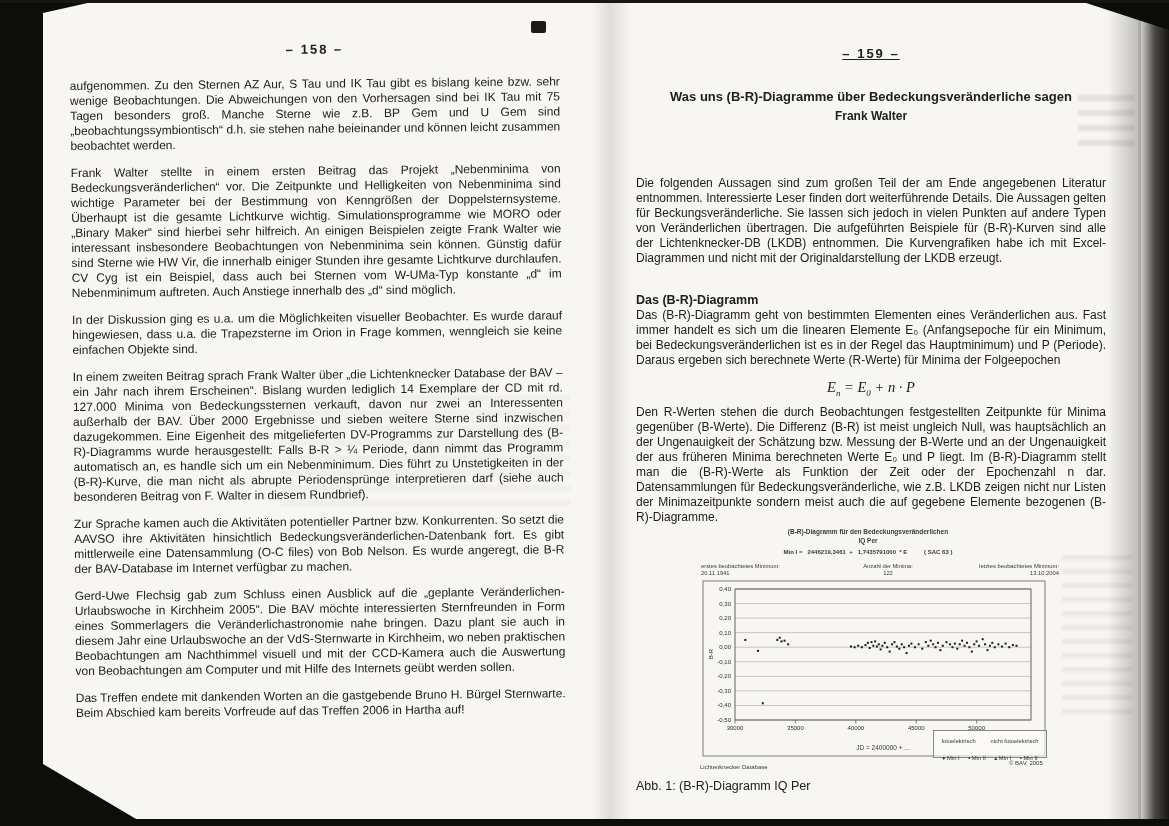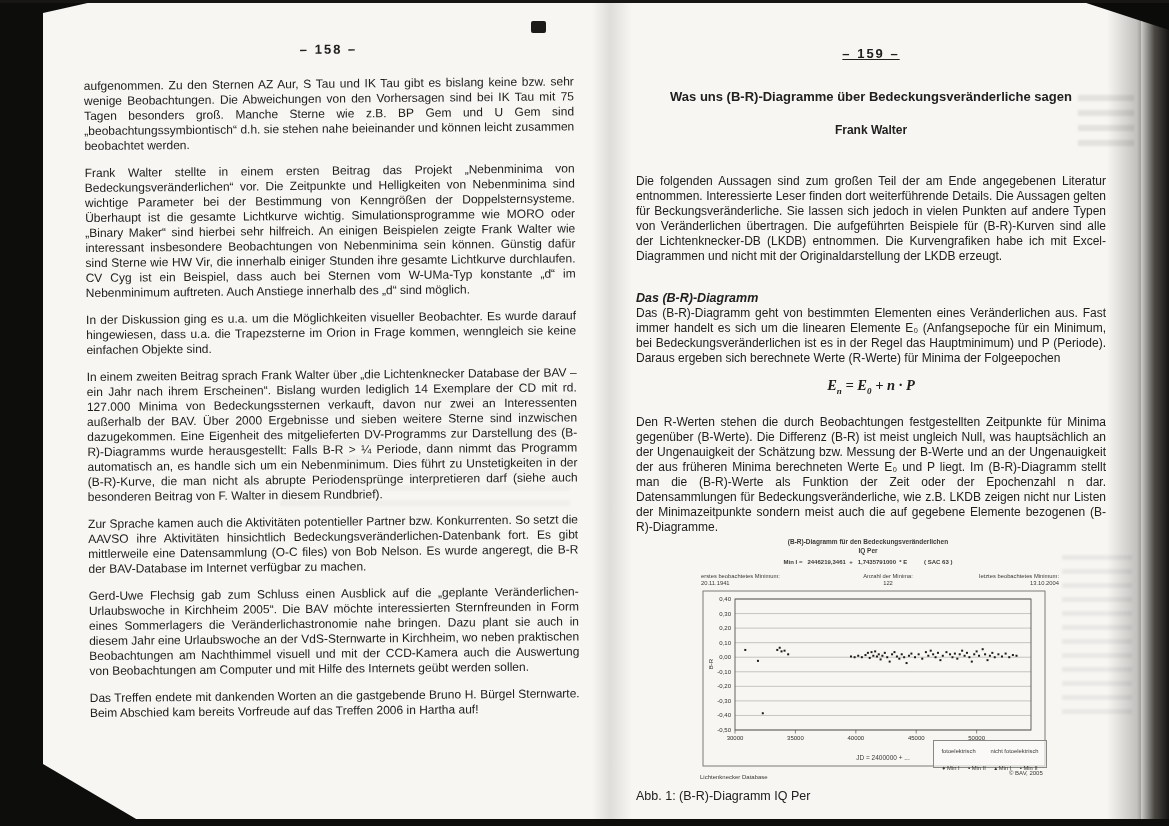--- a/index.html
+++ b/index.html
@@ -32,36 +32,36 @@
   .g1{left:1078px;top:95px;width:56px;height:58px;
       background:repeating-linear-gradient(180deg,rgba(110,105,100,.14) 0 6px,rgba(0,0,0,0) 6px 15px);}
   .g2{left:1062px;top:555px;width:70px;height:165px;
       background:repeating-linear-gradient(180deg,rgba(110,105,100,.09) 0 5px,rgba(0,0,0,0) 5px 14px);}
   .g3{left:280px;top:395px;width:290px;height:120px;
       background:repeating-linear-gradient(180deg,rgba(120,115,108,.05) 0 6px,rgba(0,0,0,0) 6px 15px);}
 
   
   .page{position:absolute;top:0;color:#21201f;font-size:12px;line-height:15px;z-index:2;}
   .page p{margin:0 0 12px;text-align:justify;}
-  .page-left{left:51px;width:555px;height:734px;}
+  .page-left{left:37px;width:555px;height:734px;}
   .page-left .content{padding:0 32px 0 33px;transform:rotate(-0.55deg);transform-origin:40px 60px;}
   .page-right{left:632px;width:478px;height:826px;}
   .page-right .content{padding:0 4px;}
   .pageno{margin-top:44px;text-align:center;font-weight:bold;font-size:13px;letter-spacing:2px;}
   .page-left .pageno{margin-top:44px;margin-bottom:20px;}
   .page-right .pageno{margin-top:46px;text-decoration:underline;}
-  h1.title{margin:28px 0 18px;font-size:13px;line-height:16px;text-align:center;font-weight:bold;}
+  h1.title{margin:28px 0 4px;font-size:13px;line-height:16px;text-align:center;font-weight:bold;}
   .author{margin-top:2px;text-align:center;font-weight:bold;}
-  p.intro{margin-top:36px;}
-  h2.sect{margin:27px 0 0;font-size:12.5px;font-weight:bold;font-style:italic;}
+  p.intro{margin-top:52px;}
+  h2.sect{margin:27px 0 0;font-size:12.5px;font-weight:bold;}
   p.after-h2{}
   .formula{margin:4px 0;text-align:center;font-family:"Liberation Serif",serif;
-           font-style:italic;font-size:14.5px;font-weight:bold;}
+           font-style:italic;font-size:14.5px;}
   .formula sub{font-size:9px;font-style:italic;}
-  p.br-par{margin-top:16px;margin-bottom:0;}
+  p.br-par{margin-top:4px;margin-bottom:0;}
 
   
   .chart{position:relative;margin-left:57px;margin-top:-6px;width:376px;height:252px;color:#3a3937;}
   .chart .abs{position:absolute;}
   .c-title1{top:5px;left:0;right:26px;text-align:center;font-size:6.5px;font-weight:bold;}
   .c-title2{top:14px;left:0;right:26px;text-align:center;font-size:6.5px;font-weight:bold;}
   .c-elems{top:26px;left:0;right:26px;text-align:center;font-size:6px;font-weight:bold;white-space:pre;}
   .c-head{top:44px;font-size:5.8px;line-height:7.5px;}
   .c-head-l{left:8px;text-align:left;}
   .c-head-c{left:130px;width:130px;text-align:center;}

